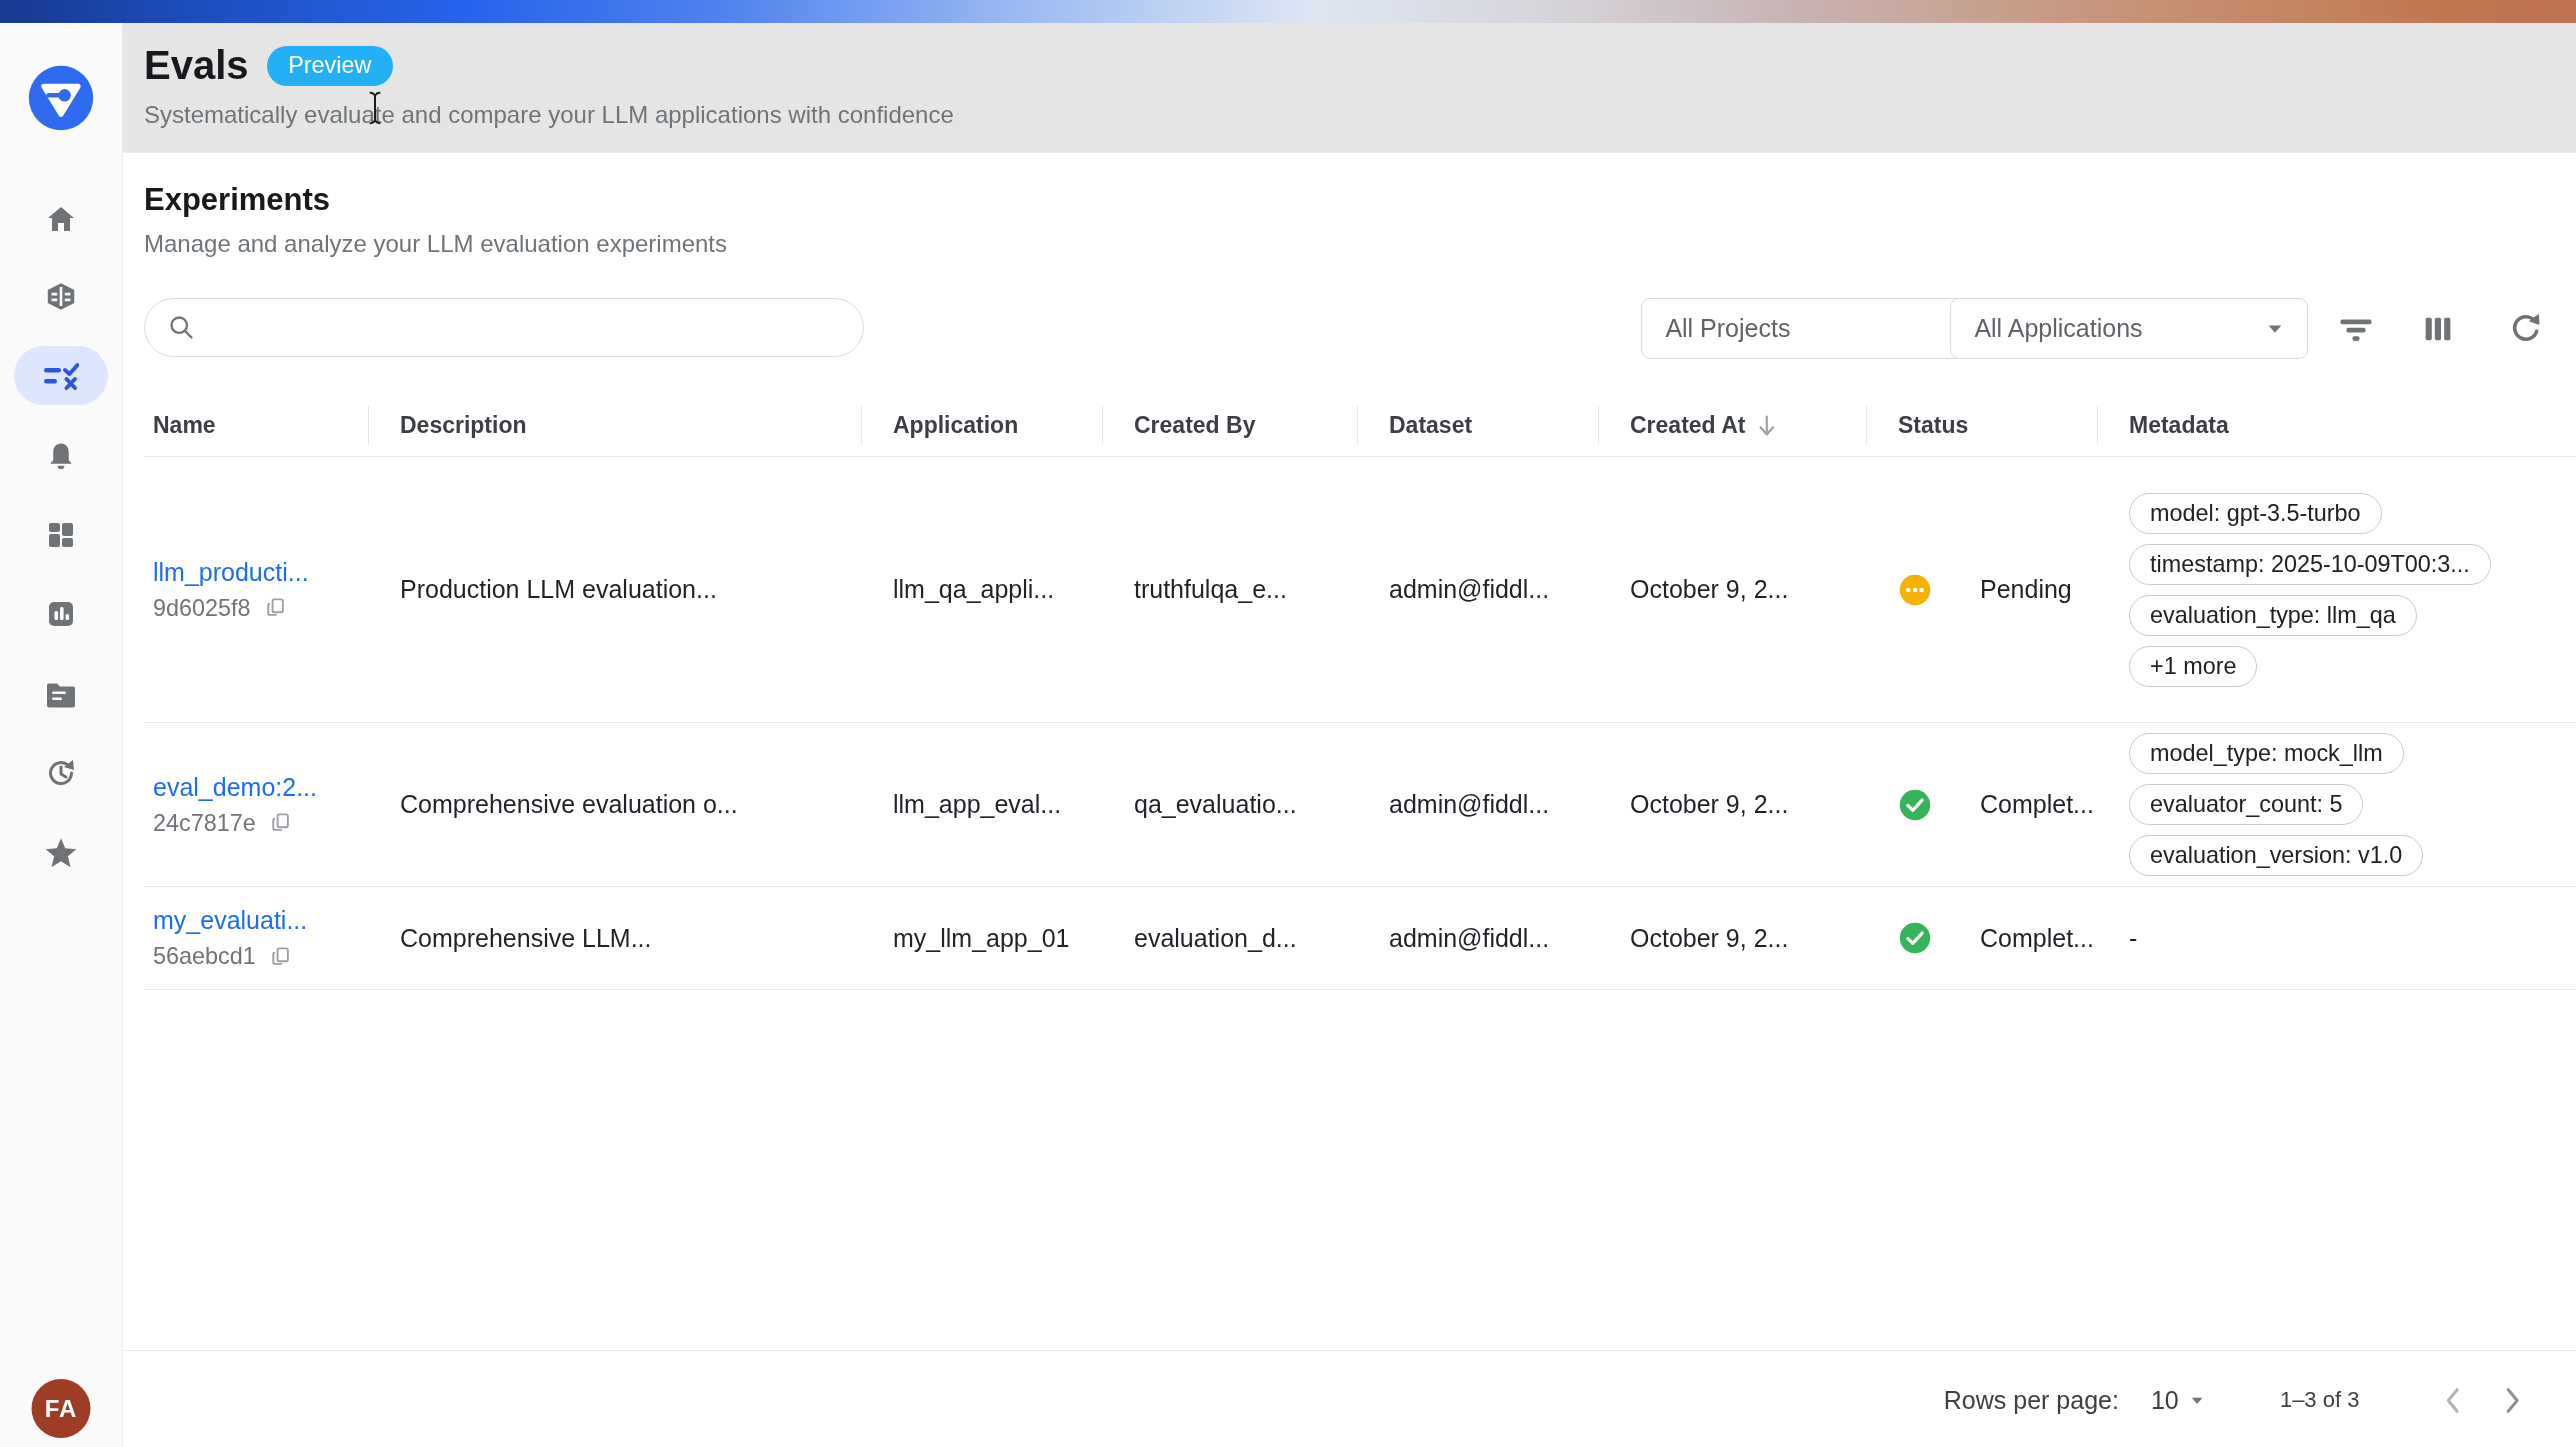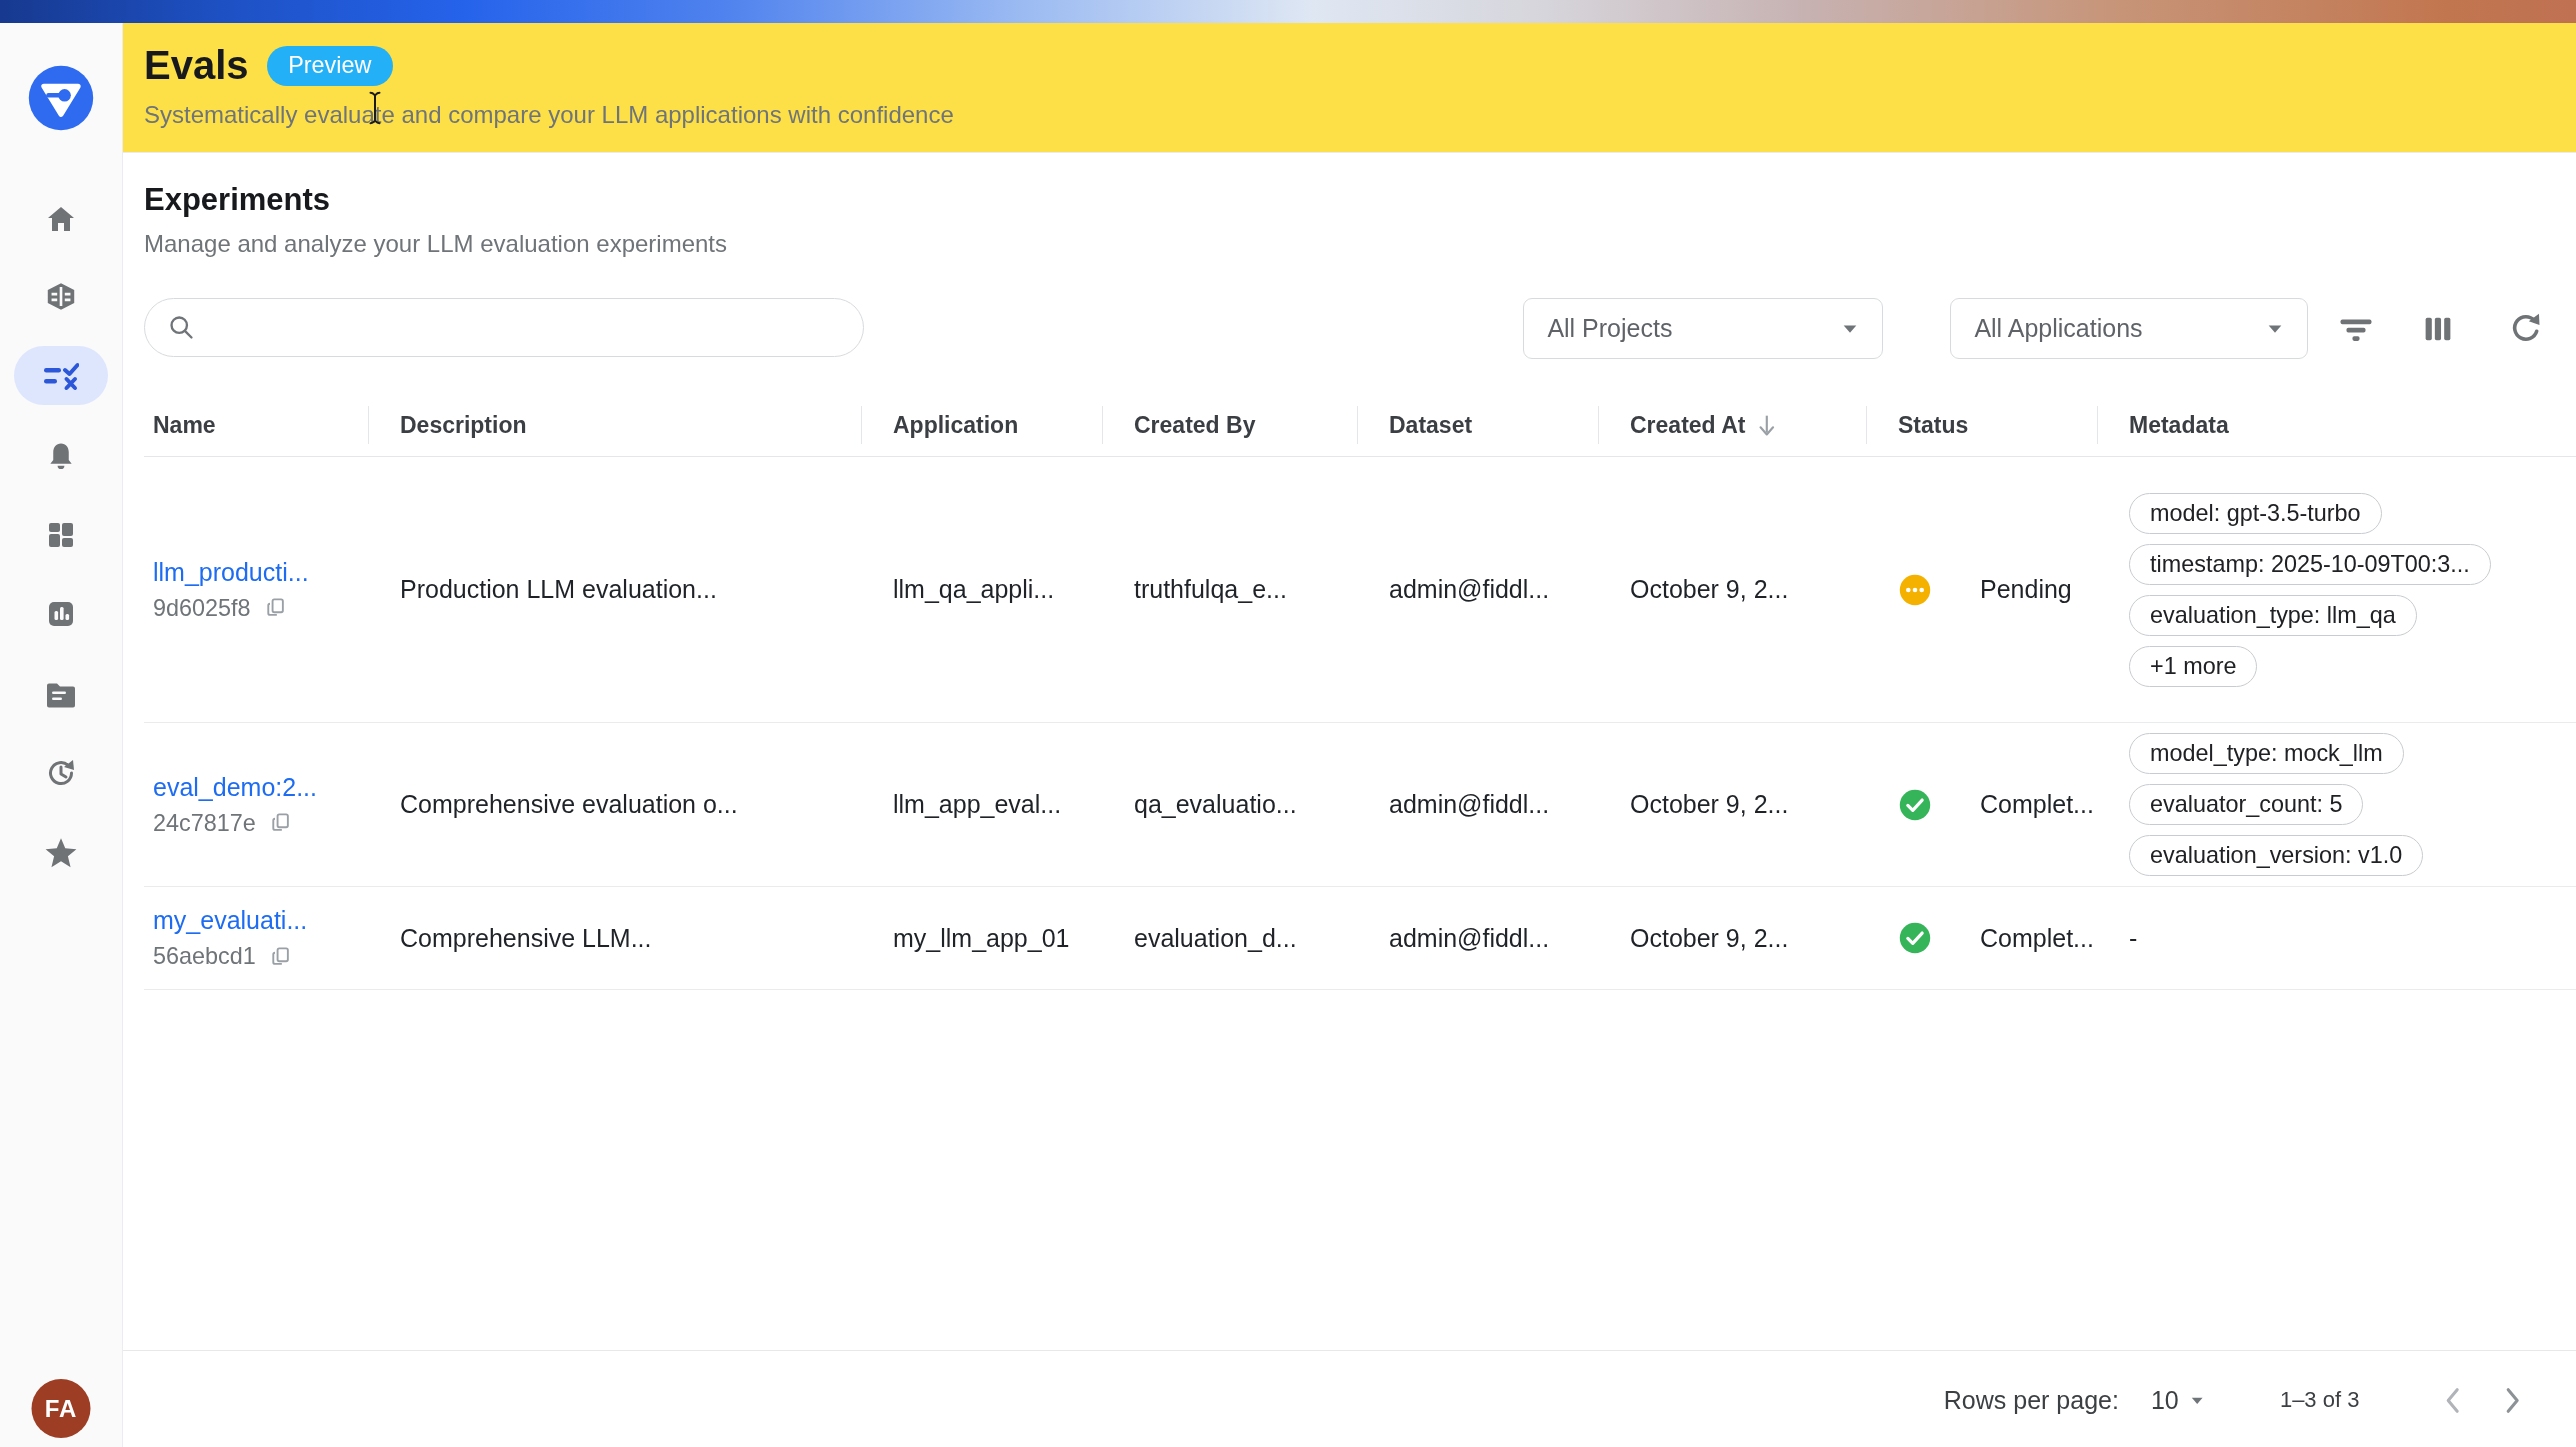--- a/index.html
+++ b/index.html
@@ -32,21 +32,21 @@
   .icon-star   { top:814px; }
   .avatar {
     position:absolute; left:50%; transform:translateX(-50%); top:1356px;
     width:59px; height:59px; border-radius:50%; background:#9C3D24;
     color:#fff; font-size:24px; font-weight:700; letter-spacing:0.9px;
     display:flex; align-items:center; justify-content:center;
   }
   
   .main { position:absolute; left:123px; top:23.4px; width:2453px; height:1424px; background:#fff; }
   .page-header {
-    height:130px; background:#fde047; border-bottom:0.9px solid #EAEBED;
+    height:130px; background:#e5e5e5; border-bottom:0.9px solid #EAEBED;
     padding:20px 0 0 21px;
   }
   .title-row { display:flex; align-items:center; gap:18px; }
   .page-title { font-size:40px; font-weight:700; color:#17191C; }
   .preview-badge {
     background:#24B0F6; color:#fff; font-size:23.4px; font-weight:500;
     padding:8px 21.6px; border-radius:899px; line-height:1;
   }
   .page-subtitle { margin-top:12.6px; font-size:24px; color:#6F7478; }
 
@@ -64,21 +64,21 @@
   .searchbox input {
     border:none; outline:none; font-size:25px; color:#1F2328; width:100%;
     font-family:"Liberation Sans", sans-serif; background:transparent;
   }
   .searchbox input::placeholder { color:#9AA0A6; }
   .select {
     position:absolute; top:0; height:61px; border:1.8px solid #D8DBDE; border-radius:9px;
     background:#fff; display:flex; align-items:center; justify-content:space-between;
     padding:0 23.4px; font-size:25px; color:#5F6368;
   }
-  .select-projects { left:1379px; width:360px; }
+  .select-projects { left:1497px; width:360px; }
   .select-apps     { left:1806px; width:358px; }
   .tool-icon {
     position:absolute; top:7.2px; width:47px; height:47px;
     display:flex; align-items:center; justify-content:center; cursor:pointer;
   }
   .ti-filter  { left:2188px; }
   .ti-columns { left:2270px; }
   .ti-refresh { left:2358px; }
 
   

